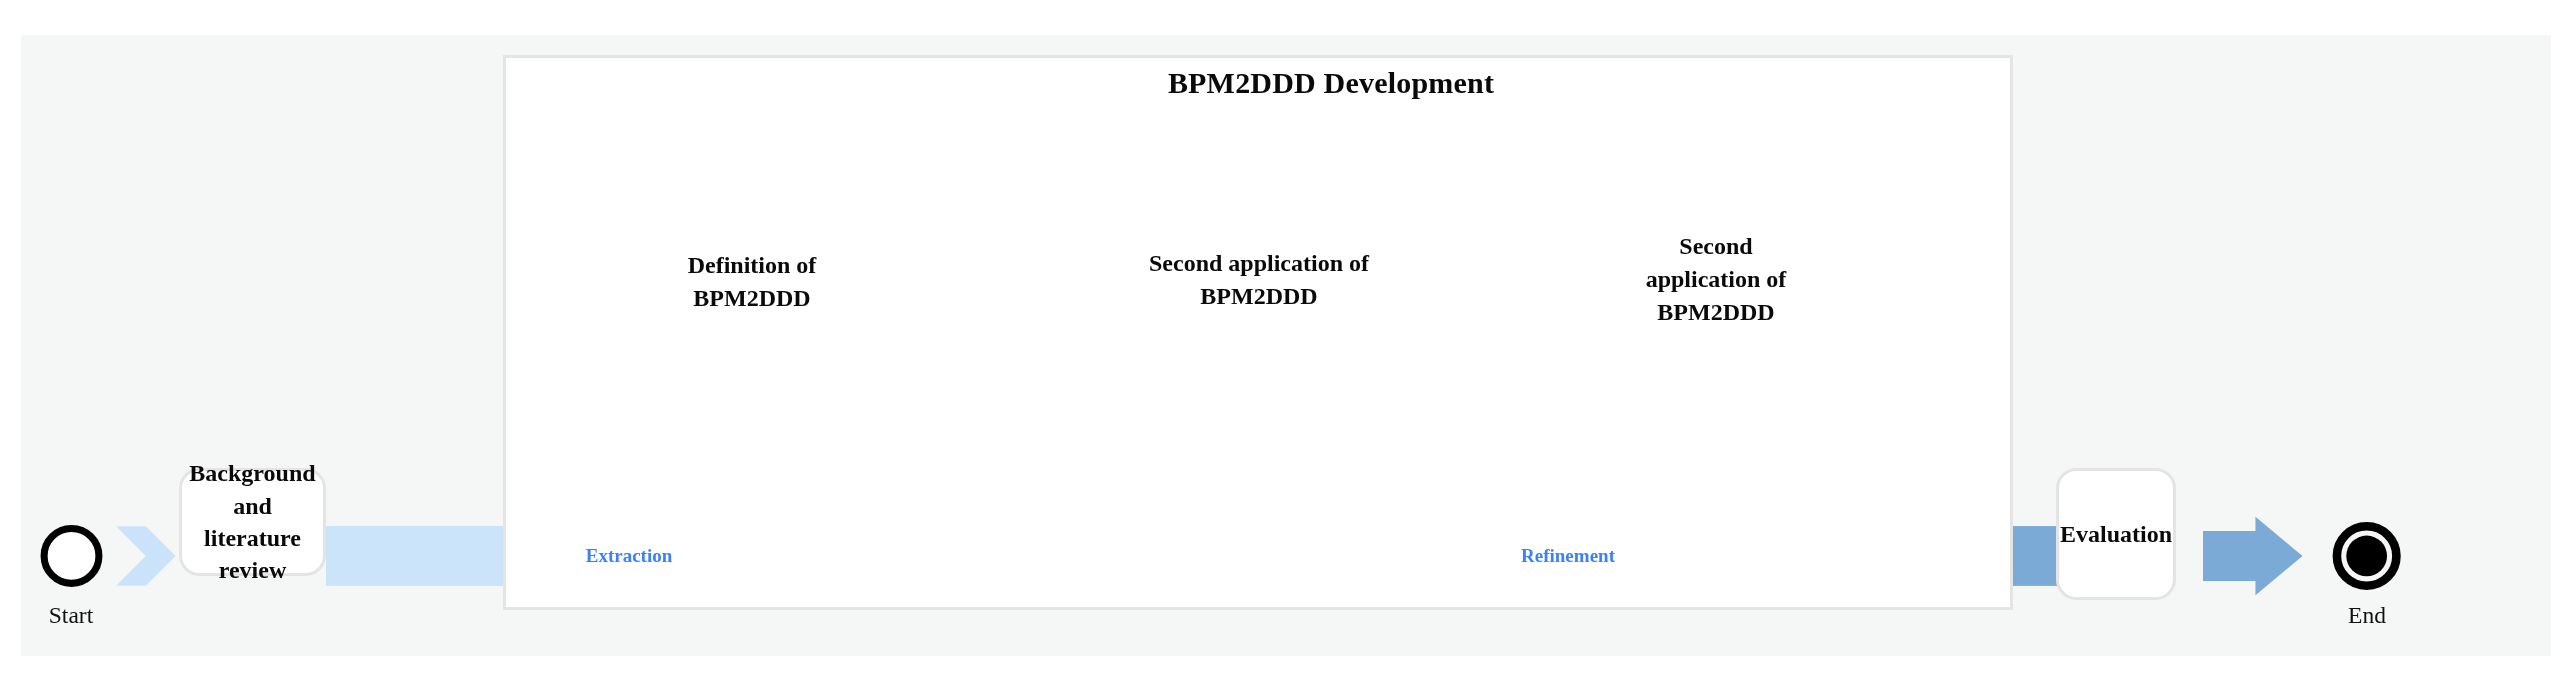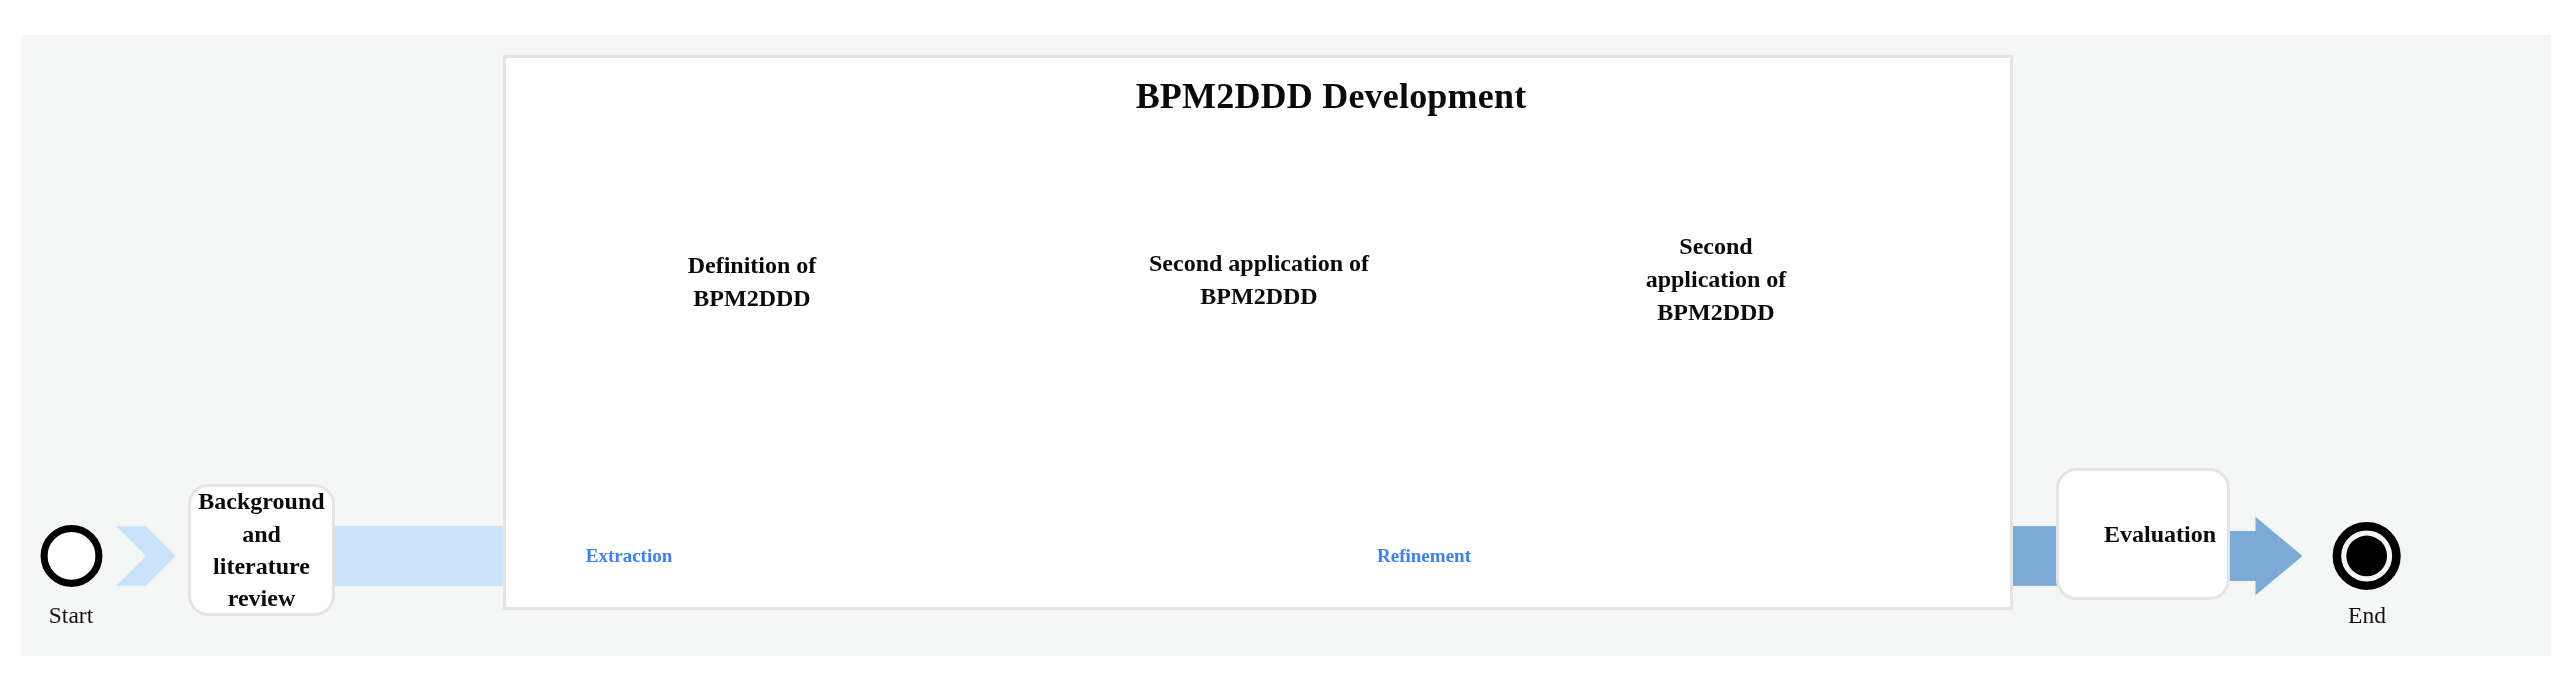--- a/index.html
+++ b/index.html
@@ -34,24 +34,24 @@
     top: 55px;
     width: 1510px;
     height: 555px;
     background: #ffffff;
     border: 3.9px solid #e4e4e4;
     box-sizing: border-box;
   }
   .dev-title {
     position: absolute;
     left: 503px;
-    top: 75px;
+    top: 66px;
     width: 1656px;
     text-align: center;
-    font-size: 36px;
+    font-size: 30px;
     font-weight: bold;
     color: #0a0a0a;
     letter-spacing: 0.2px;
   }
   
   .overlay {
     position: absolute;
     left: 0;
     top: 0;
     width: 2576px;
@@ -67,22 +67,22 @@
     display: flex;
     align-items: center;
     justify-content: center;
     text-align: center;
     font-size: 24px;
     font-weight: bold;
     line-height: 1.35;
     color: #0a0a0a;
   }
   .task-box .tb-text { padding: 0 11px; white-space: pre-line; }
-  #task-background { left: 188px; top: 468px; width: 147px; height: 132px; margin-top: 16px; }
-  #task-evaluation  { left: 2056px; top: 468px; width: 174px; height: 132px; justify-content: flex-end; }
+  #task-background { left: 179px; top: 468px; width: 147px; height: 108px; }
+  #task-evaluation  { left: 2056px; top: 468px; width: 120px; height: 132px; }
 
   
   .donut-label {
     position: absolute;
     text-align: center;
     font-size: 24px;
     font-weight: bold;
     line-height: 1.38;
     color: #0a0a0a;
     white-space: pre-line;
@@ -185,19 +185,19 @@
 
   <div class="donut-label" style="left:752px; top:282px;">Definition of
 BPM2DDD</div>
   <div class="donut-label" style="left:1259px; top:280px;">Second application of
 BPM2DDD</div>
   <div class="donut-label" style="left:1716px; top:280px;">Second
 application of
 BPM2DDD</div>
 
   <div class="band-label" style="left:629px; top:556px;">Extraction</div>
-  <div class="band-label" style="left:1424px; top:556px;">Refinement</div>
+  <div class="band-label" style="left:1568px; top:556px;">Refinement</div>
 
   <div class="term-caption" style="left:71px; top:602px;">Start</div>
   <div class="term-caption" style="left:2367px; top:602px;">End</div>
 
 </div>
 
 
 </body></html>

